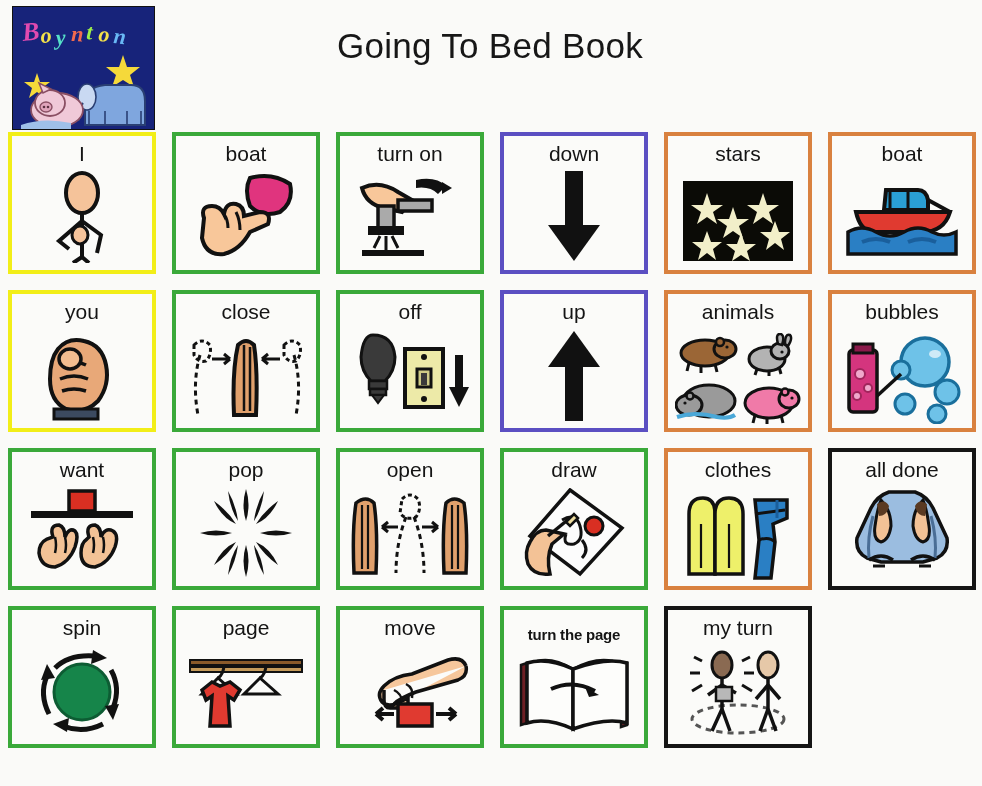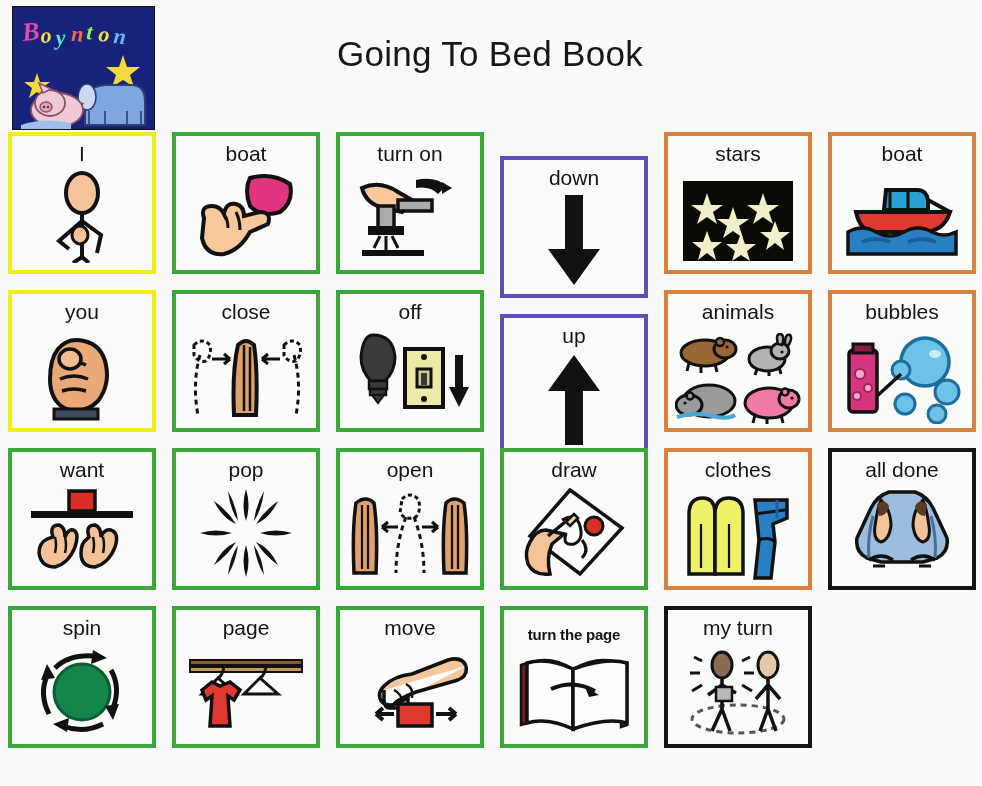--- a/index.html
+++ b/index.html
@@ -29,21 +29,21 @@
     left: 12px; top: 6px;
     width: 143px; height: 124px;
     background: #17237a;
     border: 1px solid #111;
     overflow: hidden;
   }
   #book-cover svg { display: block; }
 
   #page-title {
     position: absolute;
-    left: 170px; top: 34px;
+    left: 170px; top: 26px;
     width: 640px;
     text-align: center;
     font-size: 35px;
     color: #171717;
     letter-spacing: 0.3px;
     white-space: nowrap;
   }
 
   
   #board {
@@ -68,21 +68,21 @@
     flex-direction: column;
     align-items: center;
     justify-self: center;
     align-self: start;
     overflow: hidden;
     position: relative;
   }
 
   .cell.b-yellow  { border-color: #f2ee18; }
   .cell.b-green   { border-color: #3aa93a; }
-  .cell.b-purple  { border-color: #5b4fc2; margin-top: 24px; }
+  .cell.b-purple  { border-color: #5b4fc2; }
   .cell.b-orange  { border-color: #d9813f; gap: 8px; }
   .cell.b-black   { border-color: #151515; }
 
   .cell-label {
     font-size: 21px;
     color: #141414;
     line-height: 1;
     padding-top: 7px;
     padding-bottom: 2px;
     white-space: nowrap;

